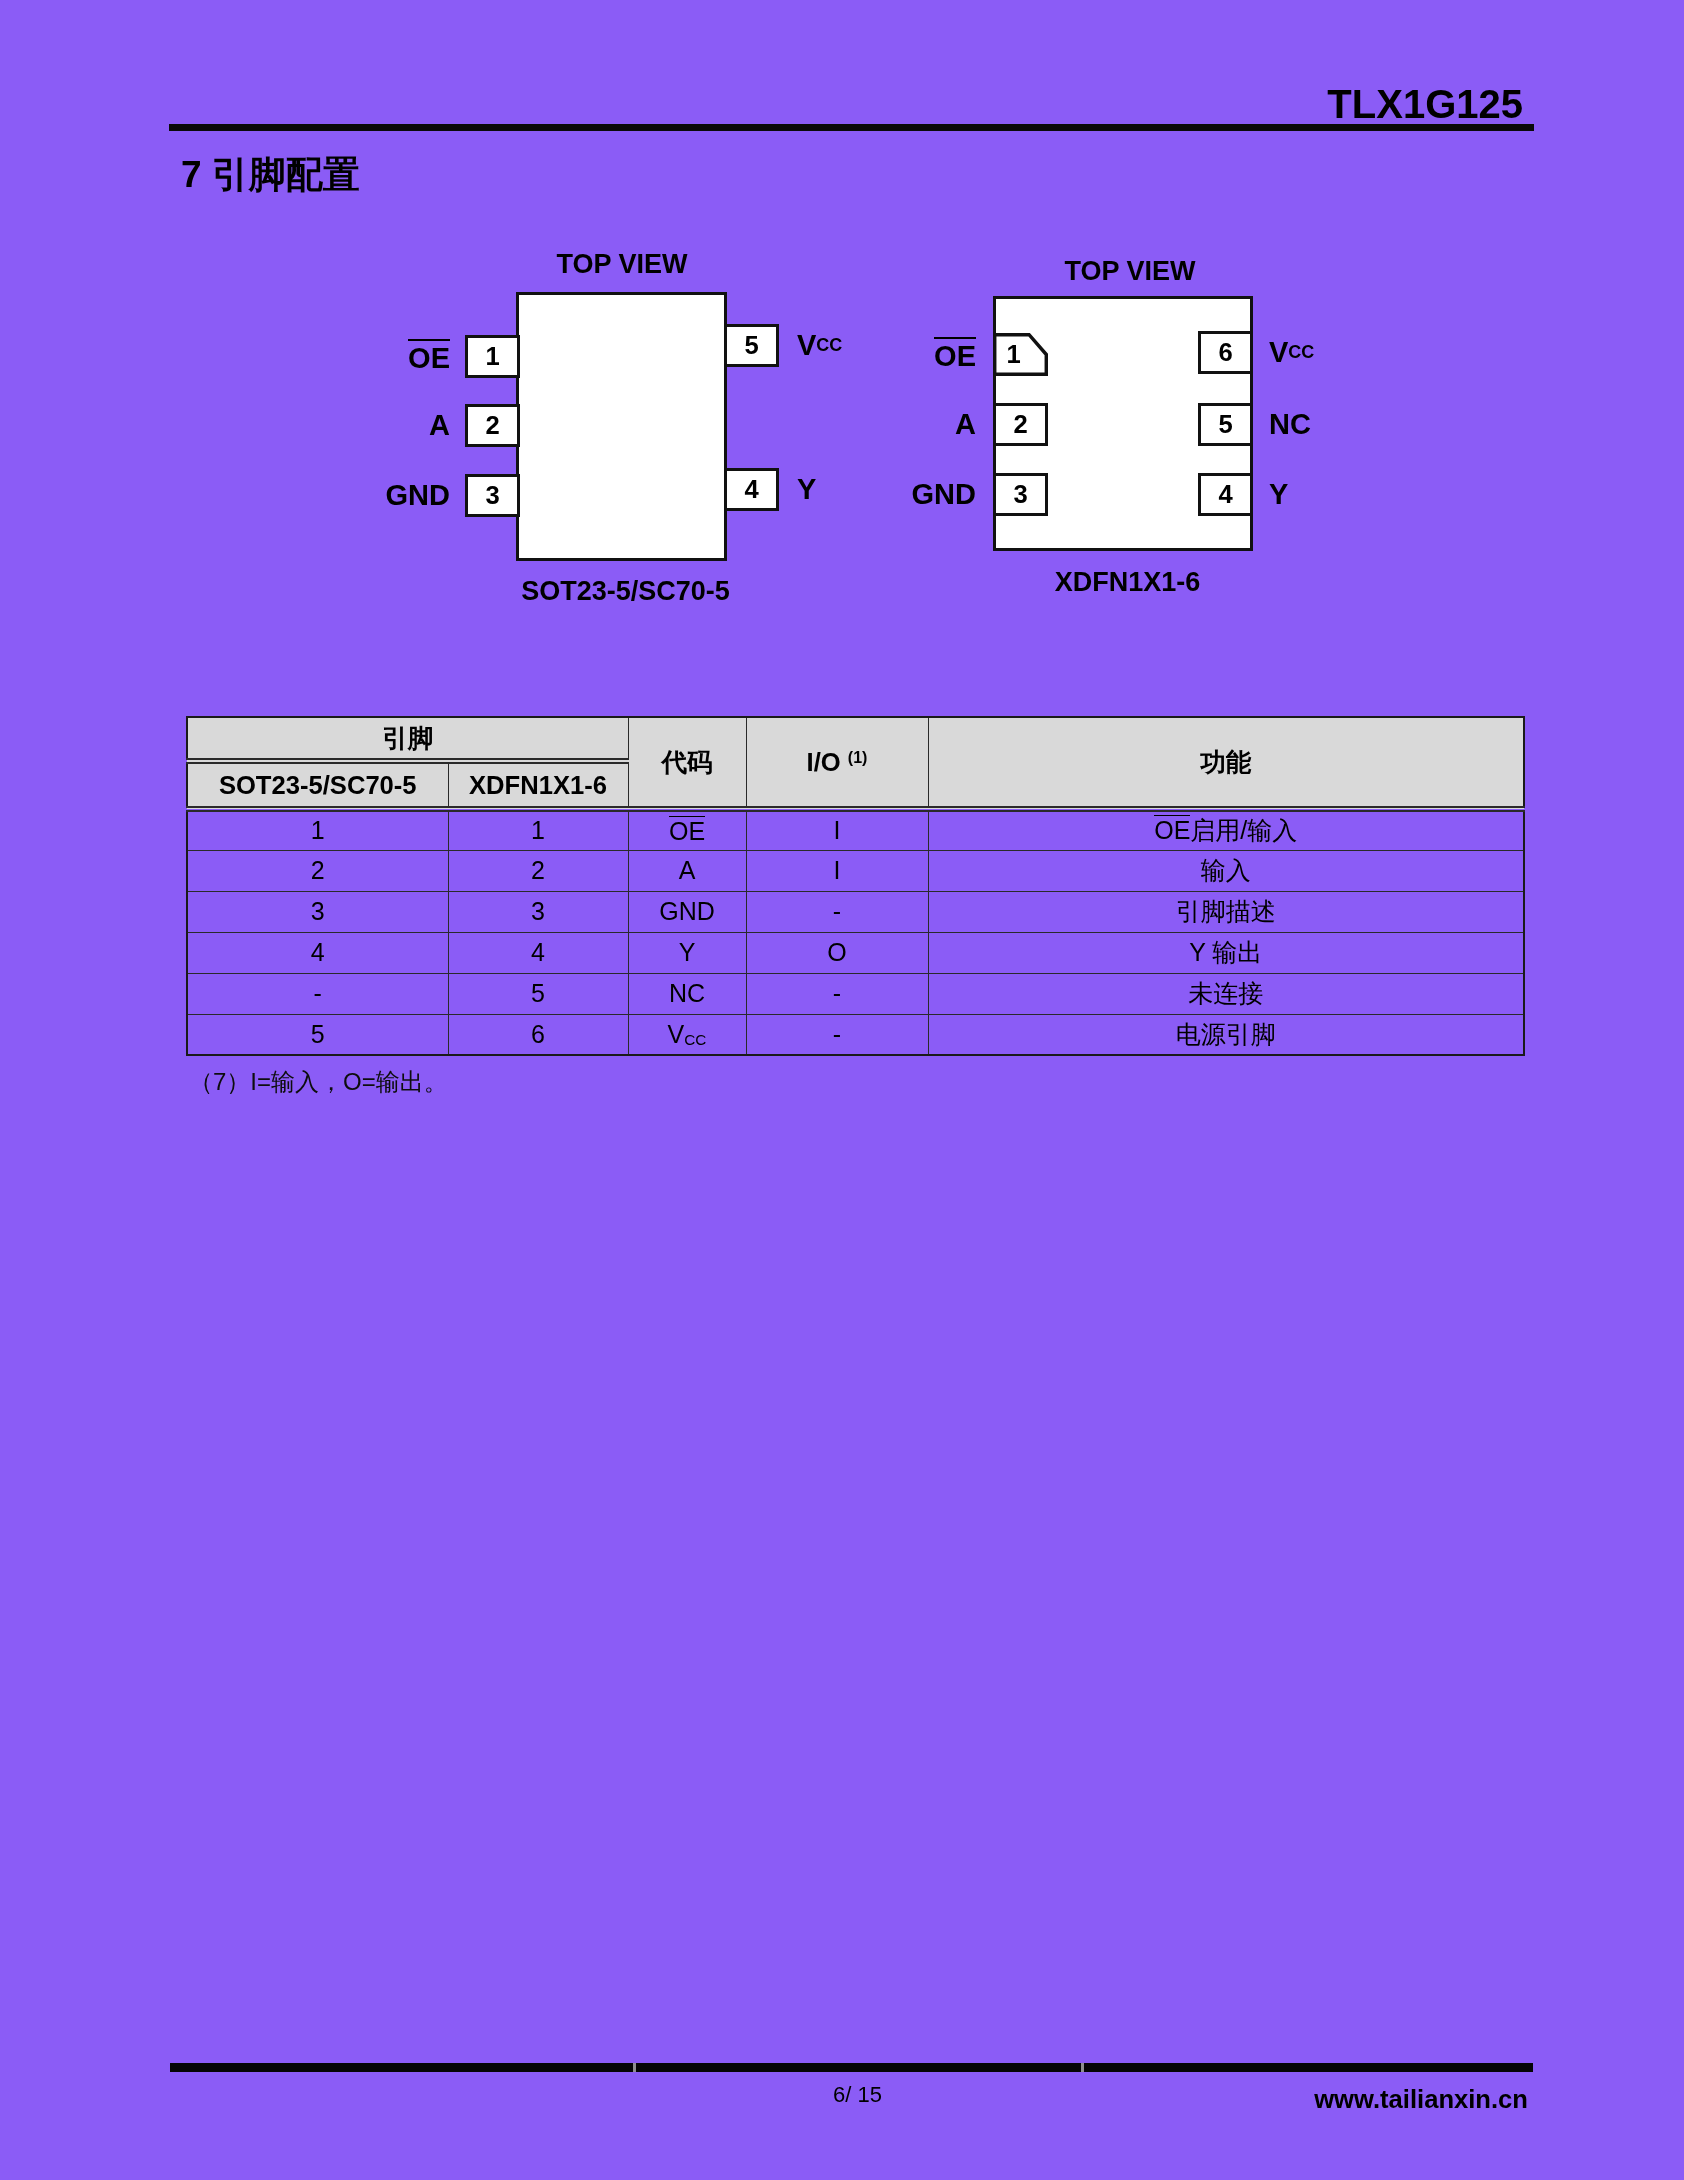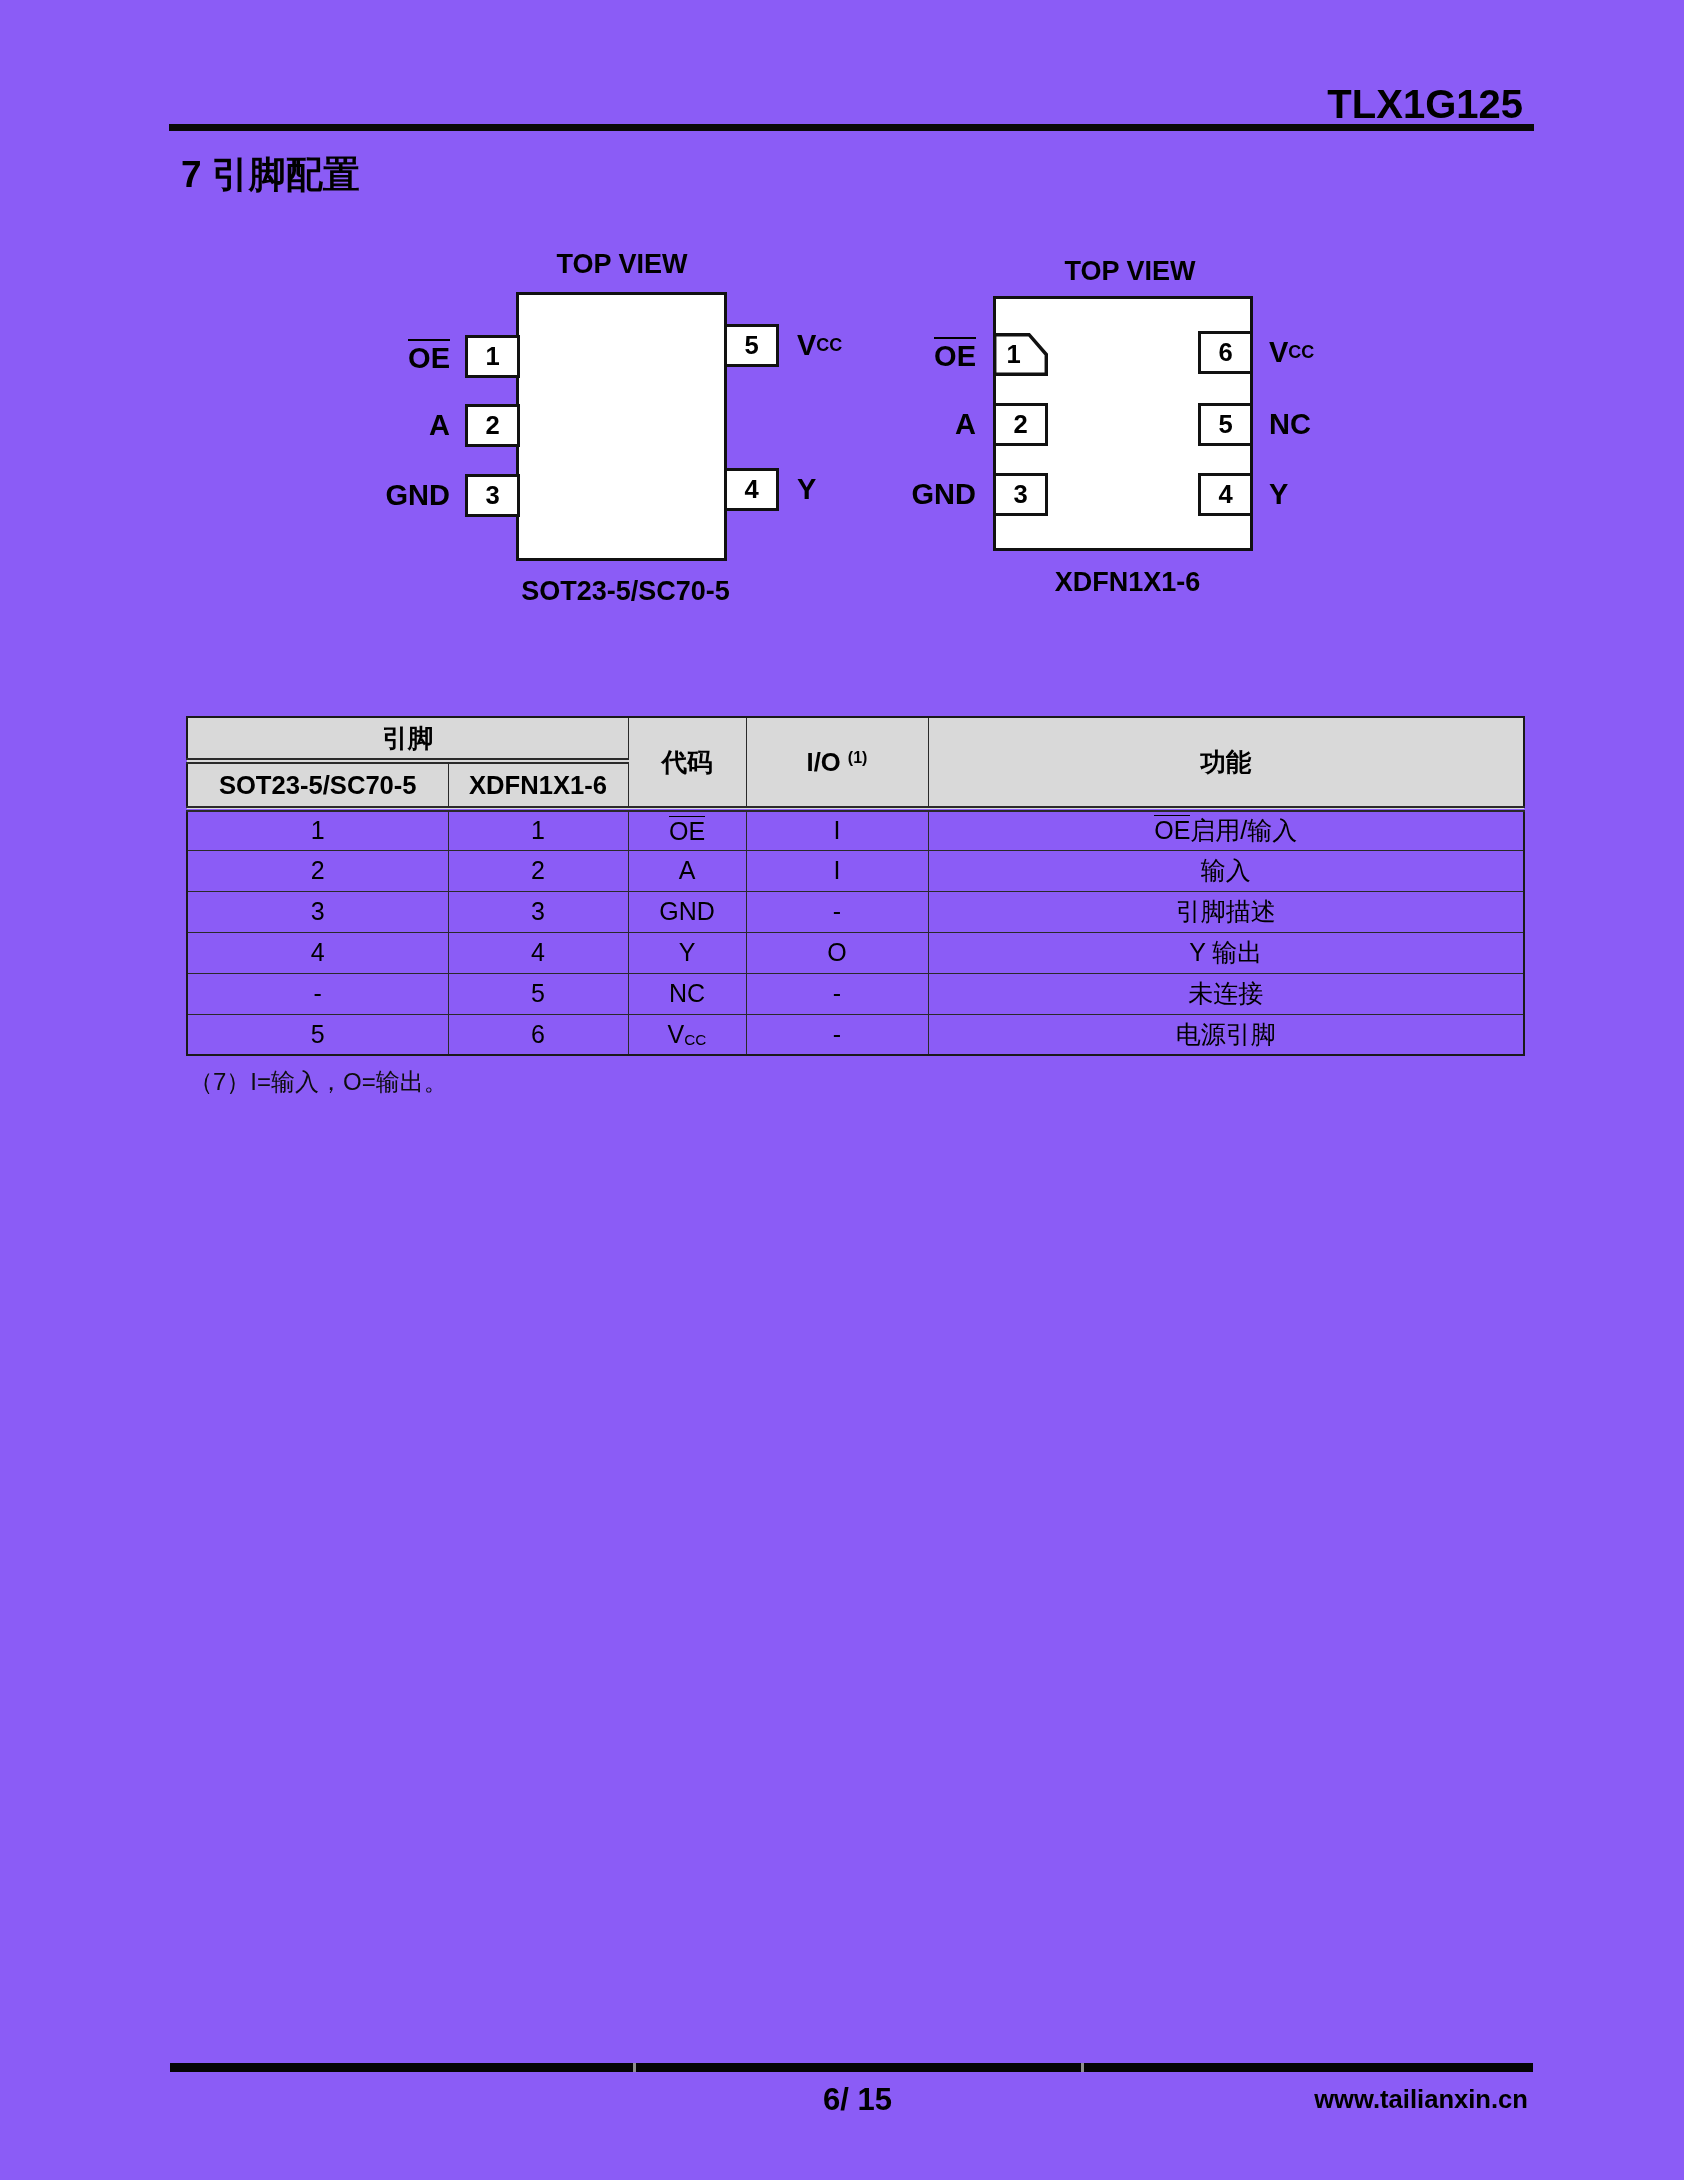--- a/index.html
+++ b/index.html
@@ -59,21 +59,21 @@
   td.func{text-align:left;padding-left:12px;}
   .ovl-sm{display:inline-block;border-top:1.7px solid #000;padding-top:0.9px;line-height:1.05;}
   .io-sup{font-size:16px;font-weight:700;vertical-align:7.7px;}
   .vcc-sub{font-size:15.3px;vertical-align:-1.7px;}
 
   .footnote{left:189px;top:1066px;font-size:24px;color:#0d0d0d;}
 
   
   .foot-rule{left:170px;top:2063px;width:1363px;height:8.5px;background:#050505;}
   .foot-notch{position:absolute;top:0;width:2.6px;height:8.5px;background:#fff;opacity:.55;}
-  .page-num{left:687px;top:2082px;width:341px;text-align:center;font-size:31px;font-weight:700;}
+  .page-num{left:687px;top:2082px;width:341px;text-align:center;font-size:22px;font-weight:400;}
   .website{top:2085px;right:157px;font-size:25.6px;font-weight:700;}
 </style>
 </head>
 <body>
 
 <div class="page">
 
   <div class="abs doc-title">TLX1G125</div>
   <div class="abs head-rule"></div>
   <div class="abs section-heading">7 引脚配置</div>

